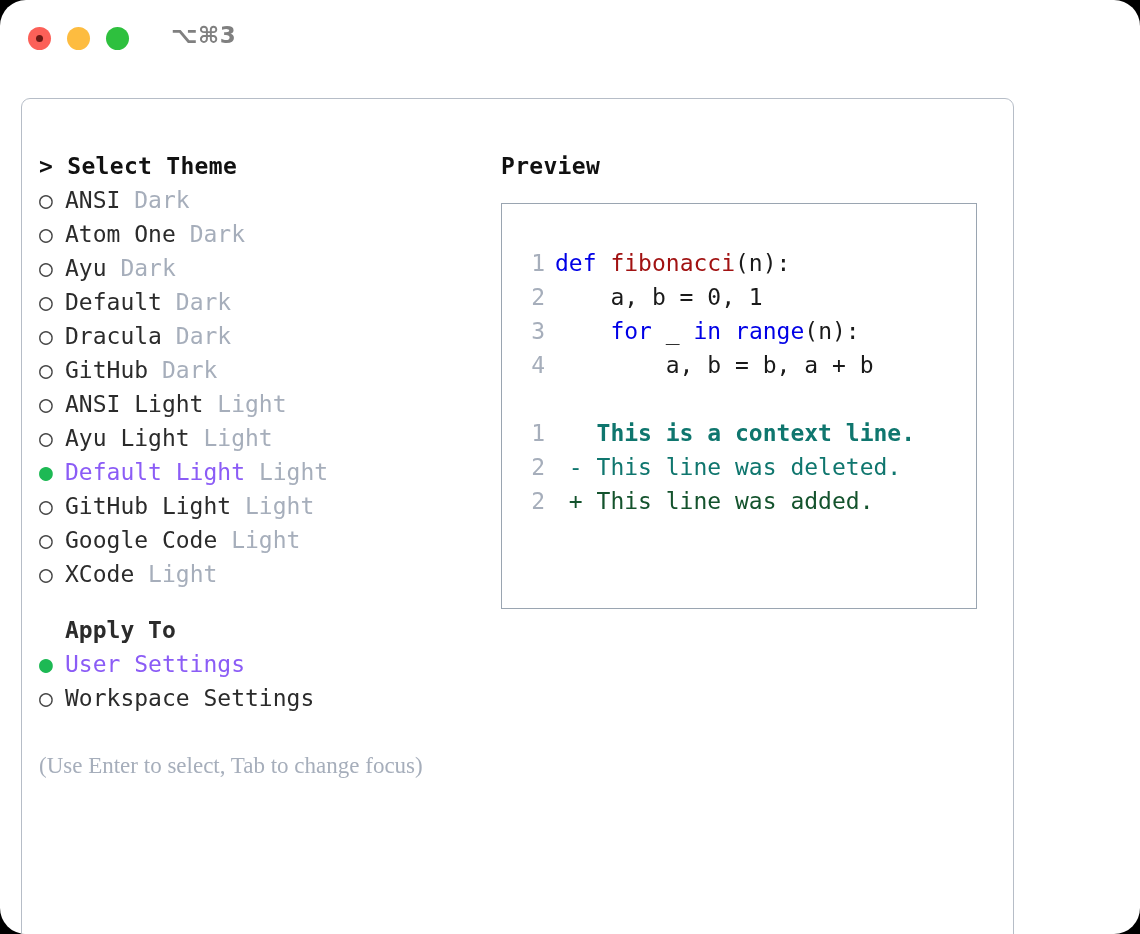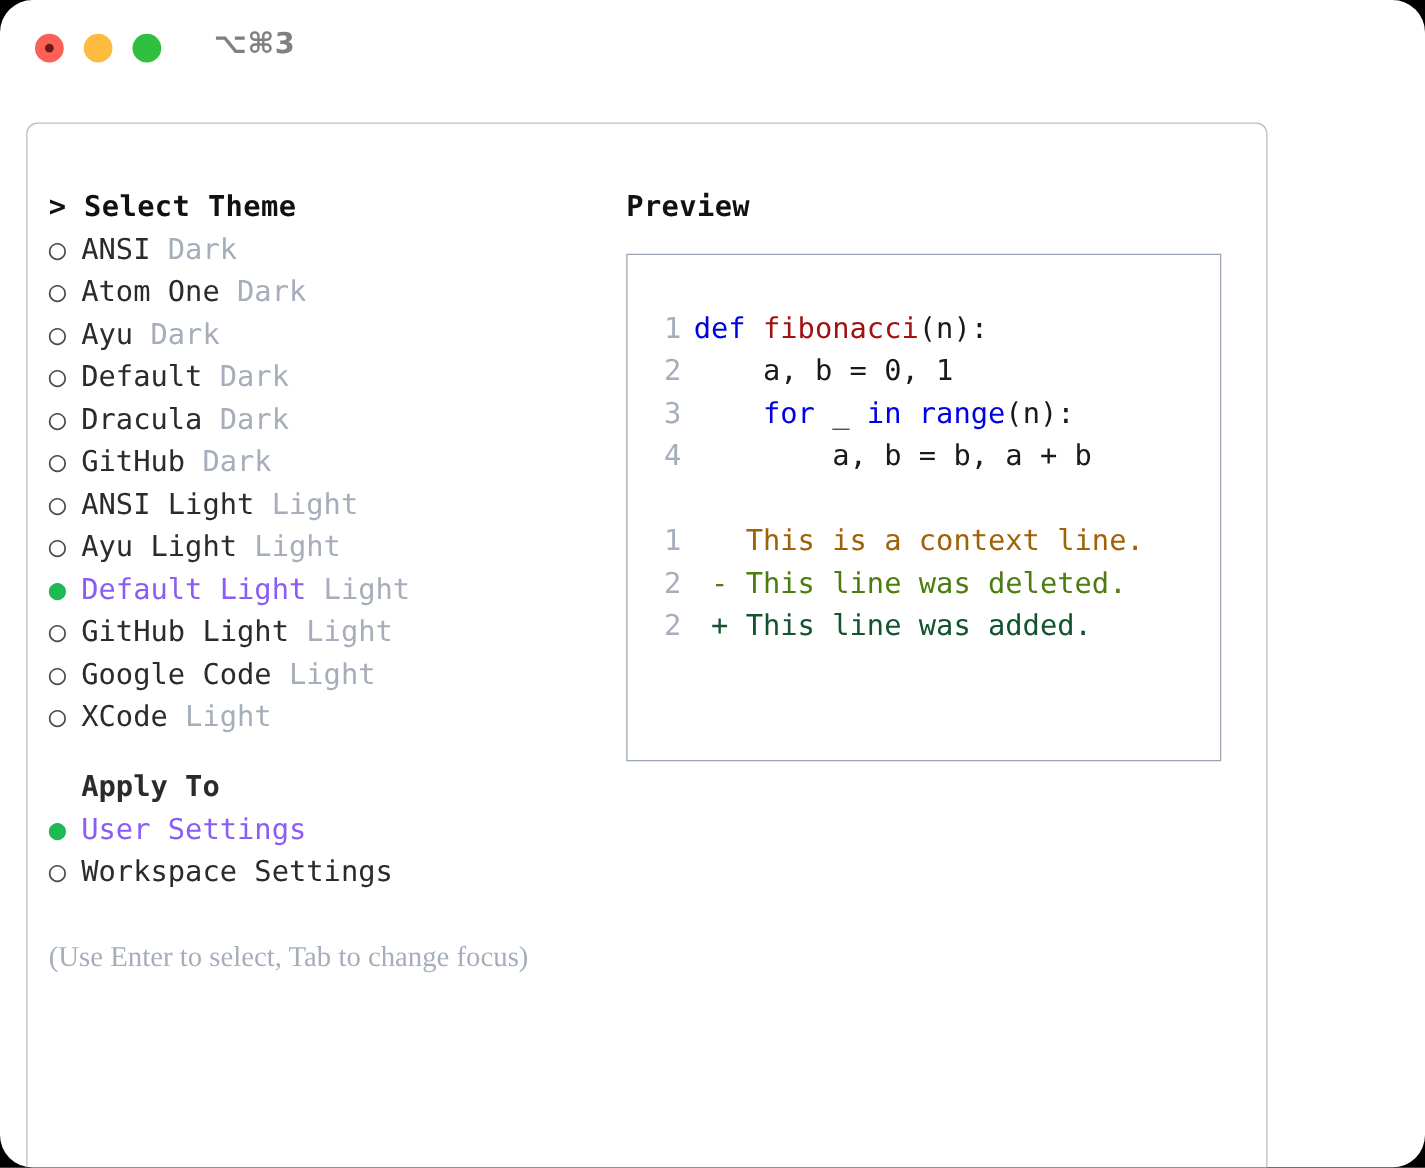--- a/index.html
+++ b/index.html
@@ -155,22 +155,22 @@
     display: inline-block;
     width: 26px;
     text-align: right;
     color: #a6aebb;
     margin-right: 10px;
   }
   .tok-kw      { color: #0000e6; }
   .tok-fn      { color: #a11212; }
   .tok-plain   { color: #1a1a1a; }
   .spacer-line { height: 34px; }
-  .diff-ctx    { color: #a16207; }
-  .diff-del    { color: #4d7c0f; }
+  .diff-ctx    { color: #0f766e; font-weight: bold; }
+  .diff-del    { color: #0f766e; }
   .diff-add    { color: #14532d; }
 </style>
 </head>
 <body>
 
 <div id="app-window">
 
   <div id="titlebar">
     <div class="dot dot-red"></div>
     <div class="dot dot-yellow"></div>

